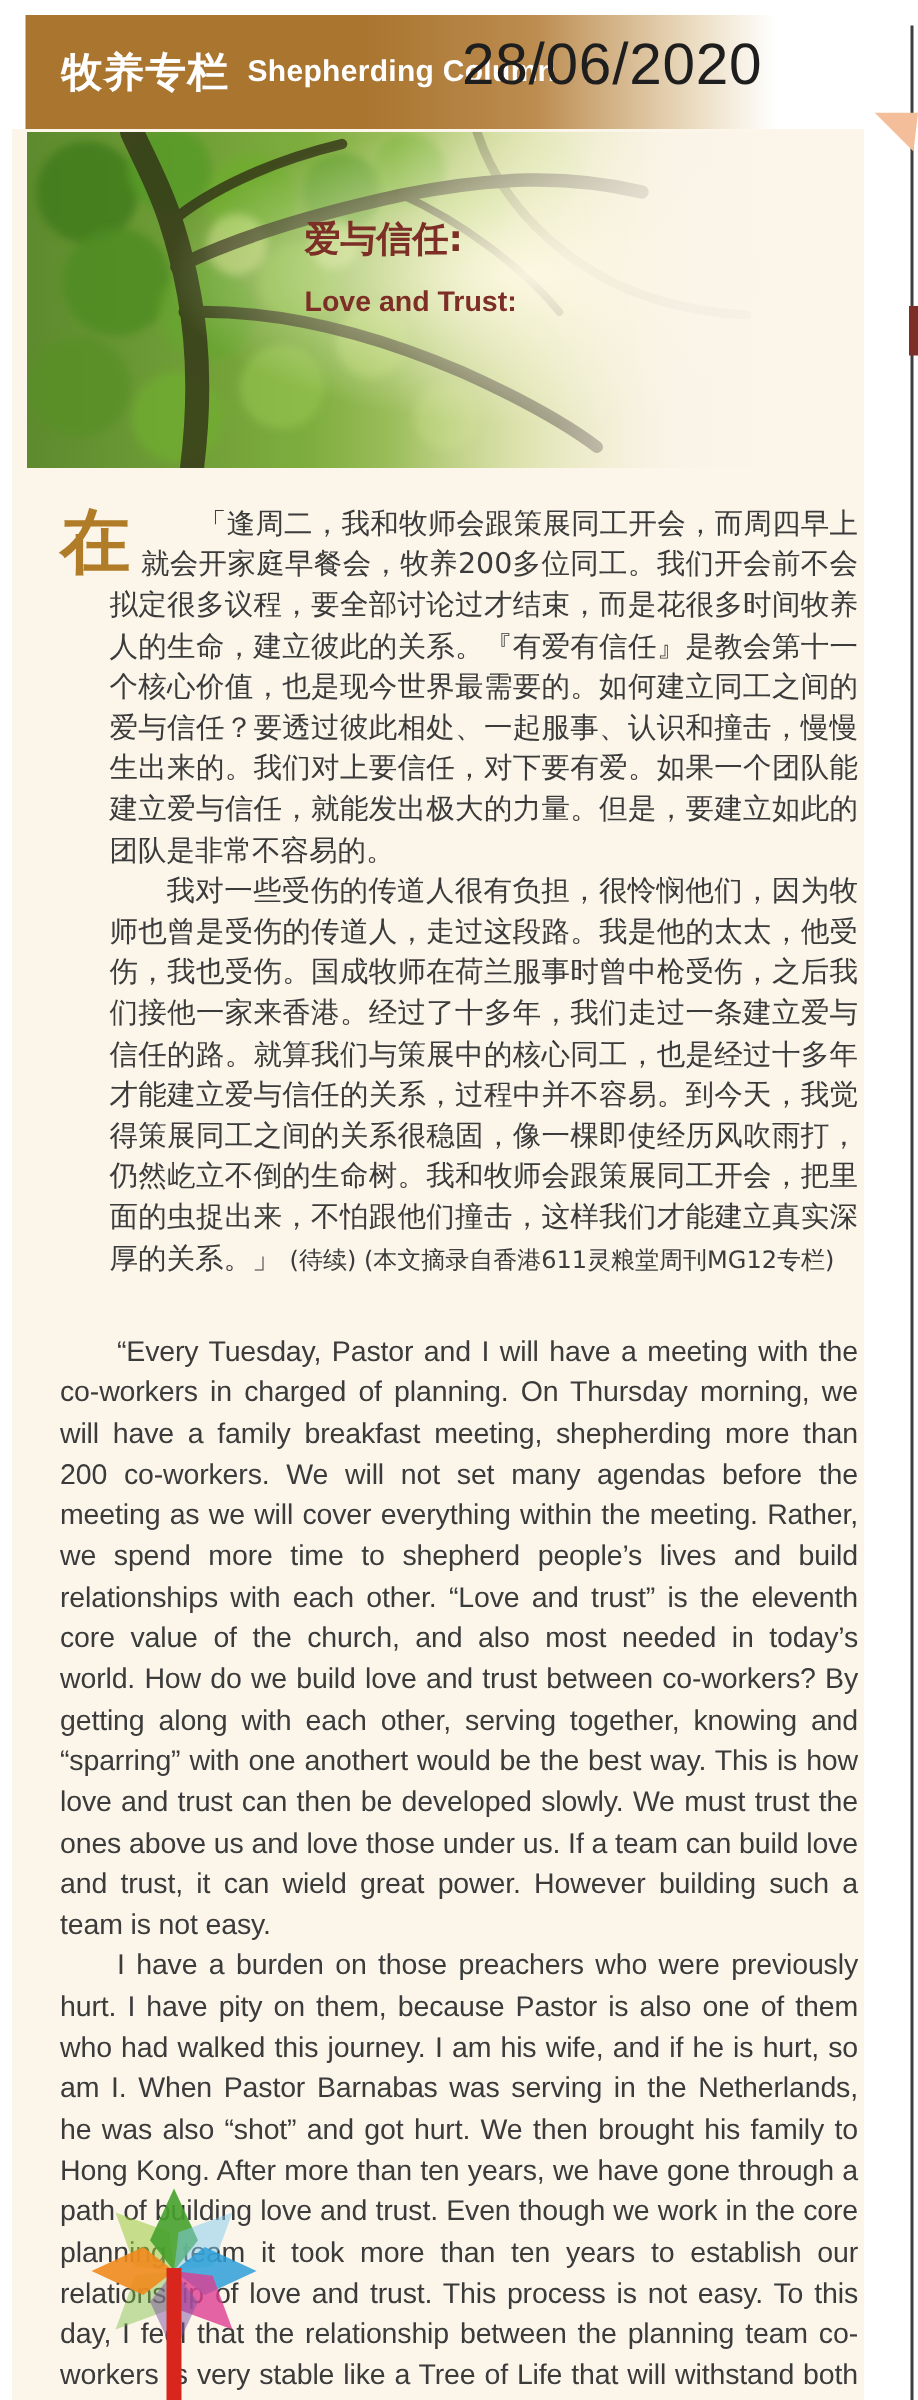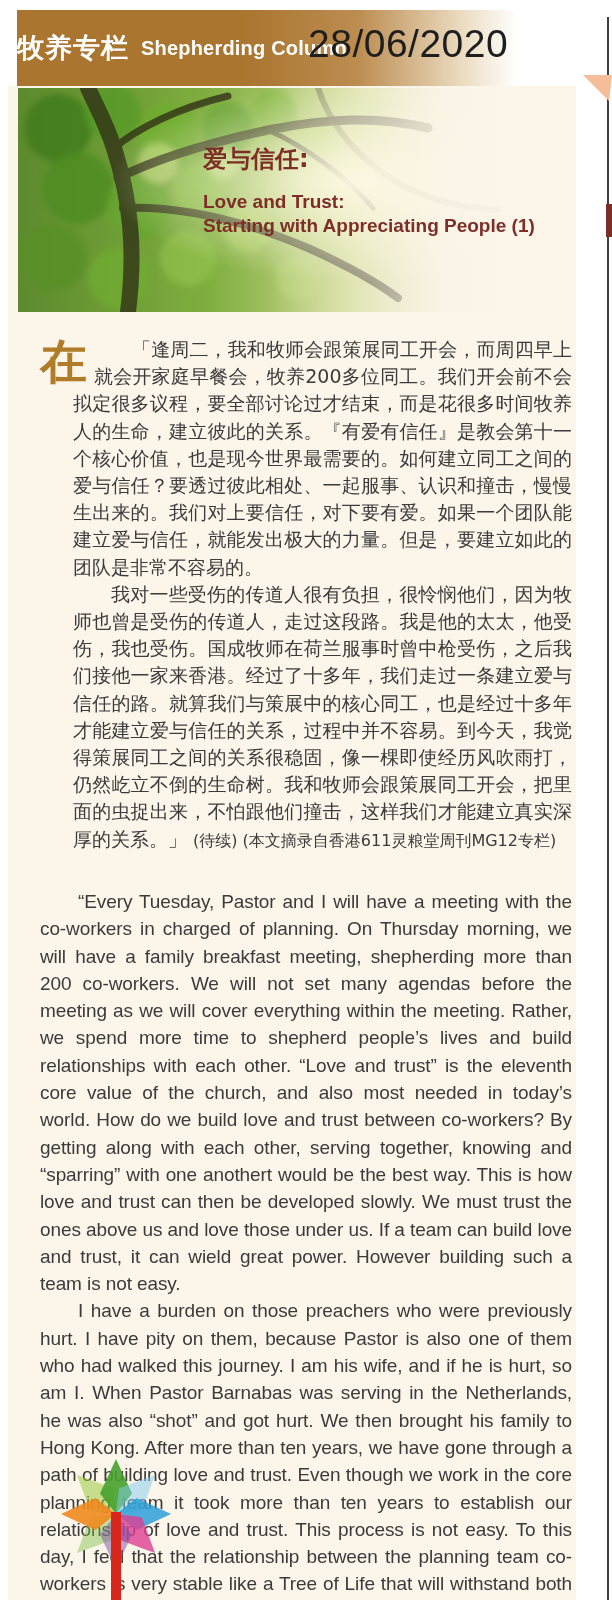--- a/index.html
+++ b/index.html
@@ -8,21 +8,21 @@
   #page {
     position:relative; width:612px; height:1600px; overflow:hidden; background:#ffffff;
   }
   
   .cream-bg { position:absolute; left:8px; top:86px; width:568px; height:1514px; background:#FBF5EA; }
 
   
   .banner {
     position:absolute; left:17px; top:10px; width:500px; height:76px;
     background:linear-gradient(to right, #A9752F 0%, #A9752F 45%, #BC8C50 68%, #EDDFC6 90%, rgba(255,255,255,0) 100%);
-    display:flex; align-items:center; 
+    display:flex; align-items:center; padding-left:24px;
   }
   .banner .zh { color:#ffffff; font-weight:bold; font-size:27px; font-family:"DejaVu Sans", sans-serif; letter-spacing:1px; }
   .banner .en { color:#ffffff; font-weight:bold; font-size:20px; margin-left:12px; letter-spacing:0.2px; }
   .date { position:absolute; left:308px; top:22px; font-size:39px; color:#1e1e1e; letter-spacing:0.5px; }
 
   
   .right-line { position:absolute; left:607px; top:17px; width:2px; height:1583px; background:#3f3f3f; }
   .corner-triangle { position:absolute; left:583px; top:75px; width:29px; height:26px; }
   .maroon-tab { position:absolute; left:606px; top:204px; width:6px; height:33px; background:#7D2E26; }
 
@@ -118,21 +118,20 @@
         <stop offset="0.45" stop-color="#FBF5EA" stop-opacity="0"></stop>
         <stop offset="0.8" stop-color="#FBF5EA" stop-opacity="0.85"></stop>
         <stop offset="1" stop-color="#FBF5EA" stop-opacity="1"></stop>
       </linearGradient>
       <rect width="544" height="224" fill="url(#rightFade)"></rect>
     </svg>
     <div class="hero-title">
       <div class="t-zh">爱与信任:</div>
       <div class="t-en">
         <div>Love and Trust:</div>
-        <div>Starting with Appreciating People (1)</div>
       </div>
     </div>
   </div>
 
   <div class="article" id="zh-article">
     <p>
       <span class="dropcap-zh">在</span>
     </p>
     <p class="indent">「逢周二，我和牧师会跟策展同工开会，而周四早上就会开家庭早餐会，牧养200多位同工。我们开会前不会拟定很多议程，要全部讨论过才结束，而是花很多时间牧养人的生命，建立彼此的关系。『有爱有信任』是教会第十一个核心价值，也是现今世界最需要的。如何建立同工之间的爱与信任？要透过彼此相处、一起服事、认识和撞击，慢慢生出来的。我们对上要信任，对下要有爱。如果一个团队能建立爱与信任，就能发出极大的力量。但是，要建立如此的团队是非常不容易的。</p>
     <p class="indent">

